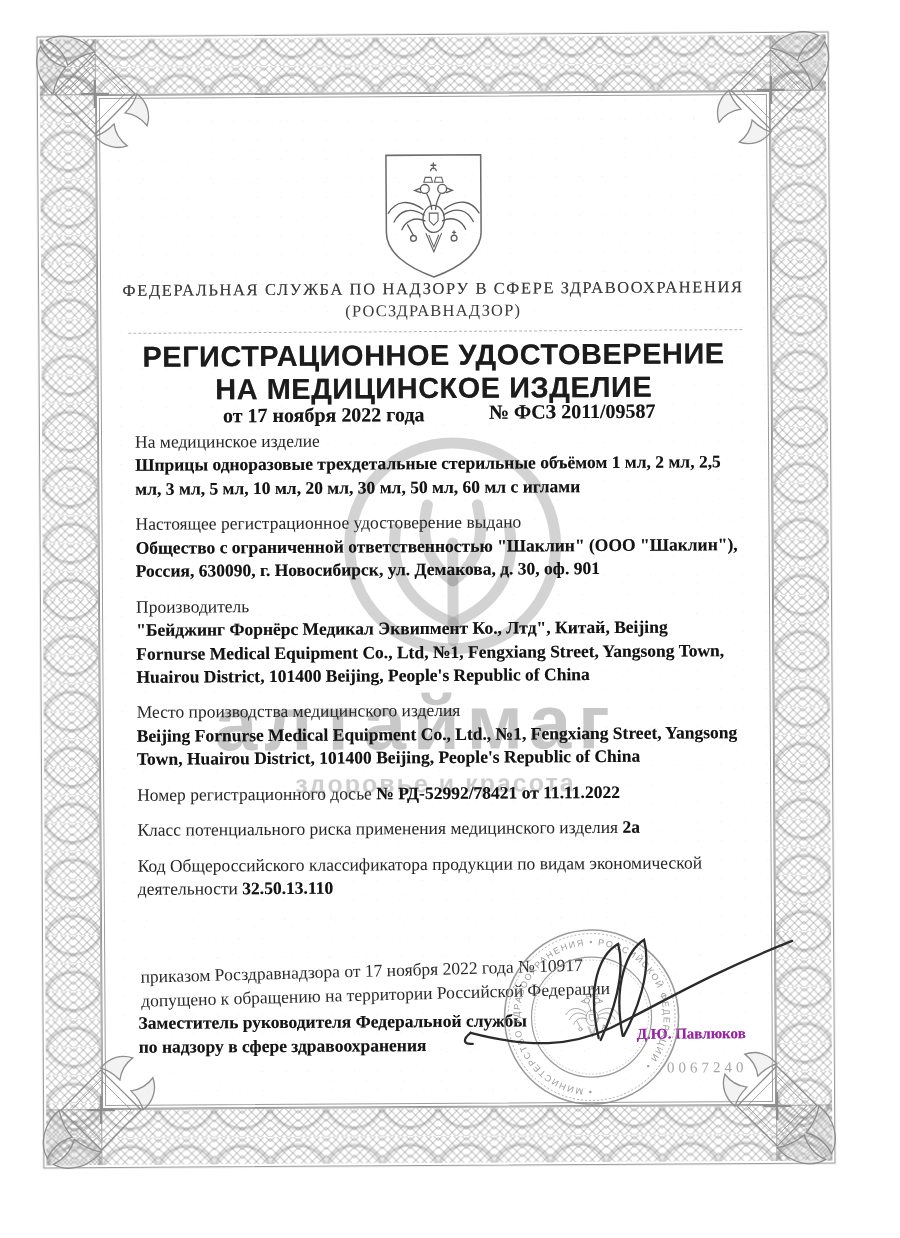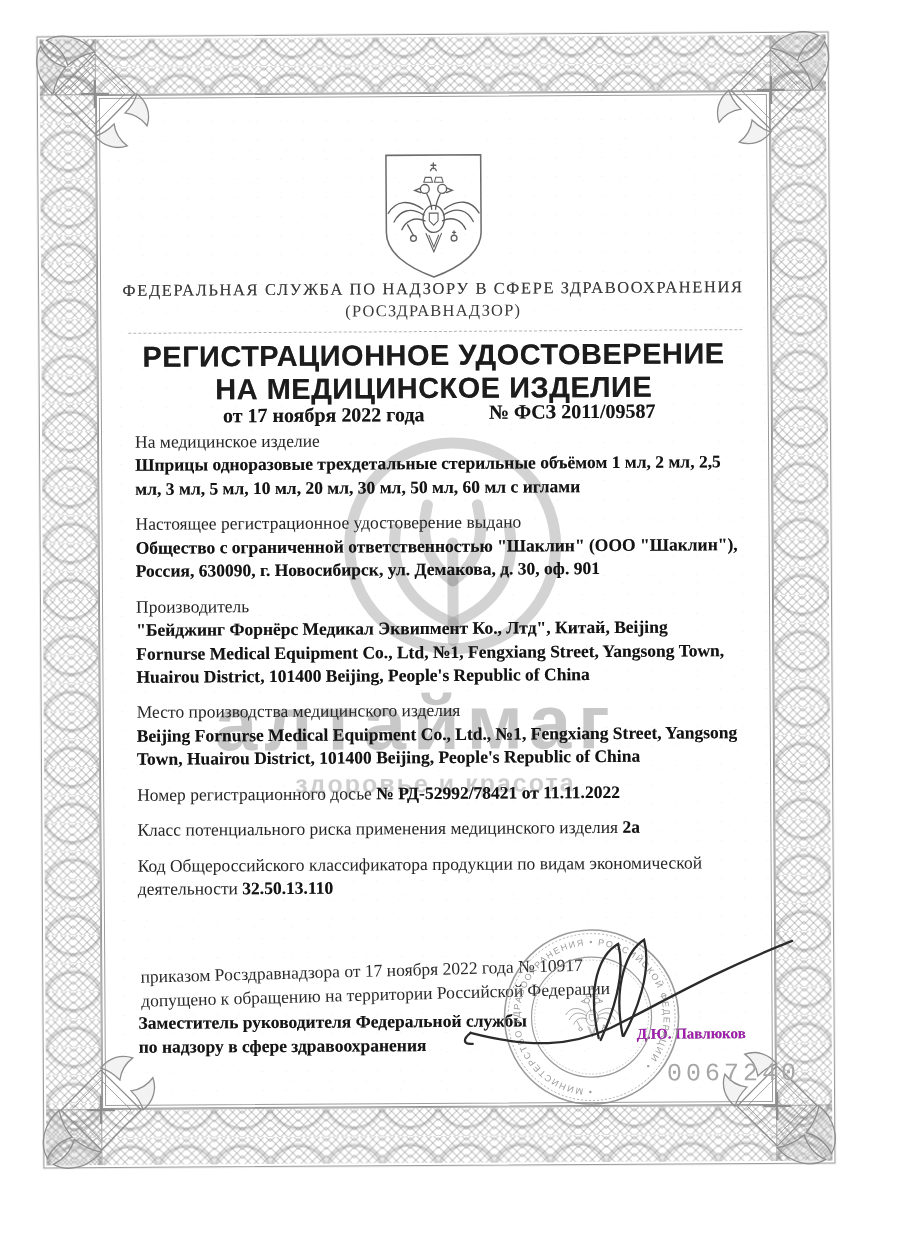--- a/index.html
+++ b/index.html
@@ -76,22 +76,22 @@
   .inline-sec{margin-bottom:14px;}
 
   .footer{position:absolute;left:0;right:0;top:856px;height:154px;}
   .order-lines{position:absolute;left:32px;top:6px;font-size:17.5px;line-height:24px;
                color:#2a2a2a;transform:rotate(-1.2deg);transform-origin:left top;
                white-space:nowrap;}
   .official{position:absolute;left:30px;top:52px;font-weight:bold;font-size:17.5px;
             line-height:1.38;color:#161616;text-shadow:0 0 .4px rgba(10,10,10,.45);}
   .signer{position:absolute;left:528px;top:70px;font-weight:bold;font-size:15px;
           color:#a21caf;white-space:nowrap;text-shadow:0 0 .4px rgba(10,10,10,.45);}
-  .serial{position:absolute;left:558px;top:104px;font-family:Liberation Mono, monospace;
-          font-size:25px;letter-spacing:4px;color:#a6a6a6;}
+  .serial{position:absolute;left:558px;top:104px;font-family:Liberation Serif, serif;
+          font-size:15px;letter-spacing:4px;color:#a6a6a6;}
   .seal{position:absolute;left:388px;top:-34px;z-index:3;opacity:.85;}
   .signature{position:absolute;left:352px;top:-40px;z-index:4;}
 </style>
 </head>
 <body>
 
 <svg width="0" height="0" style="position:absolute" aria-hidden="true">
   <defs>
     <g id="flourish" fill="none" stroke="#8e8e8e" stroke-width="1.3">
       <path d="M60,20 L100,60 L60,100 L20,60 Z"></path>

